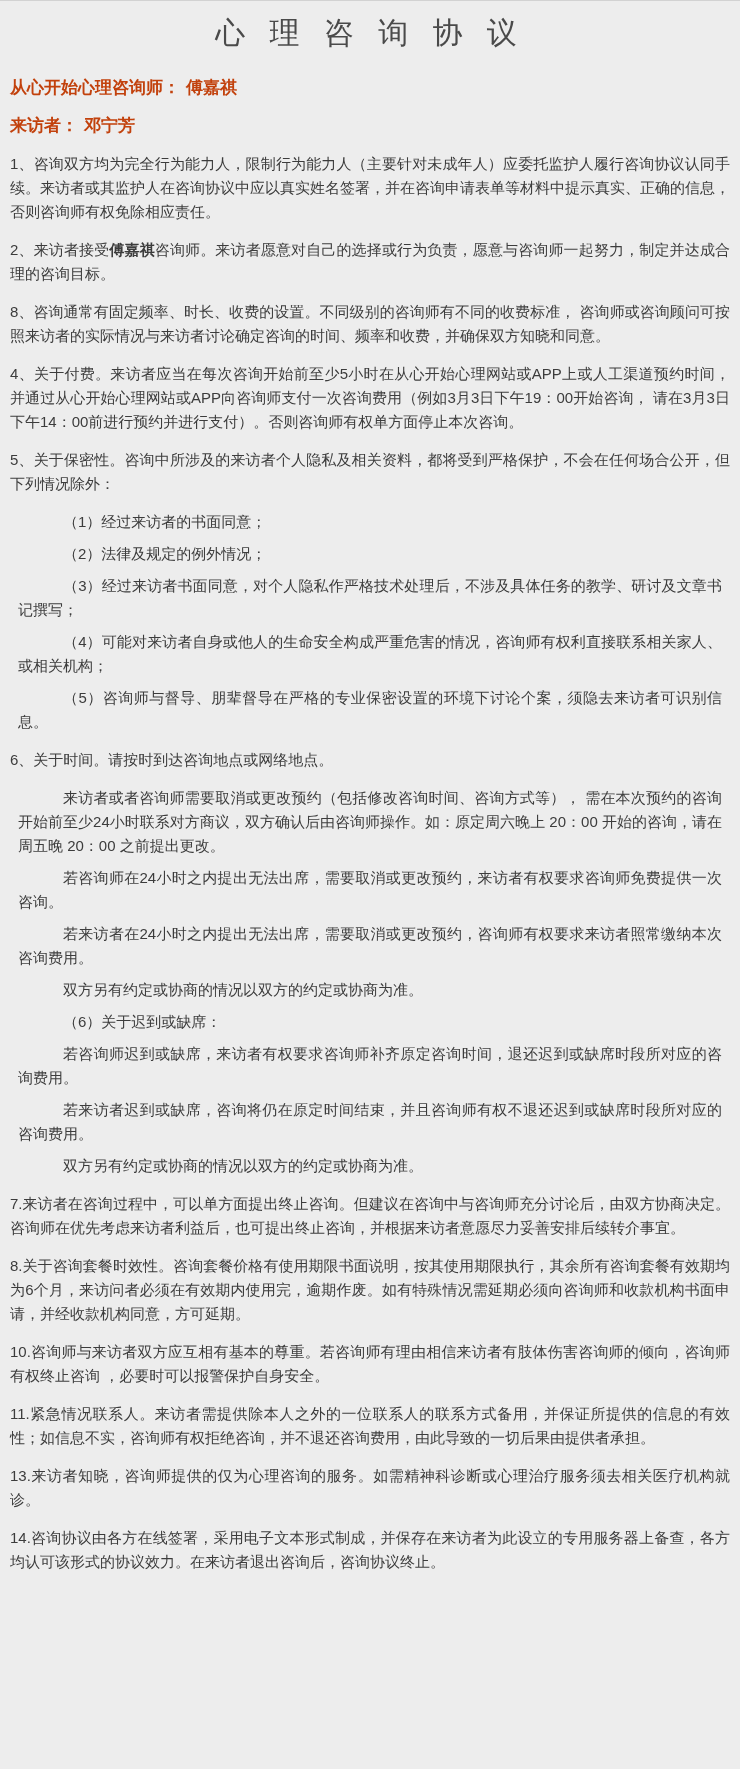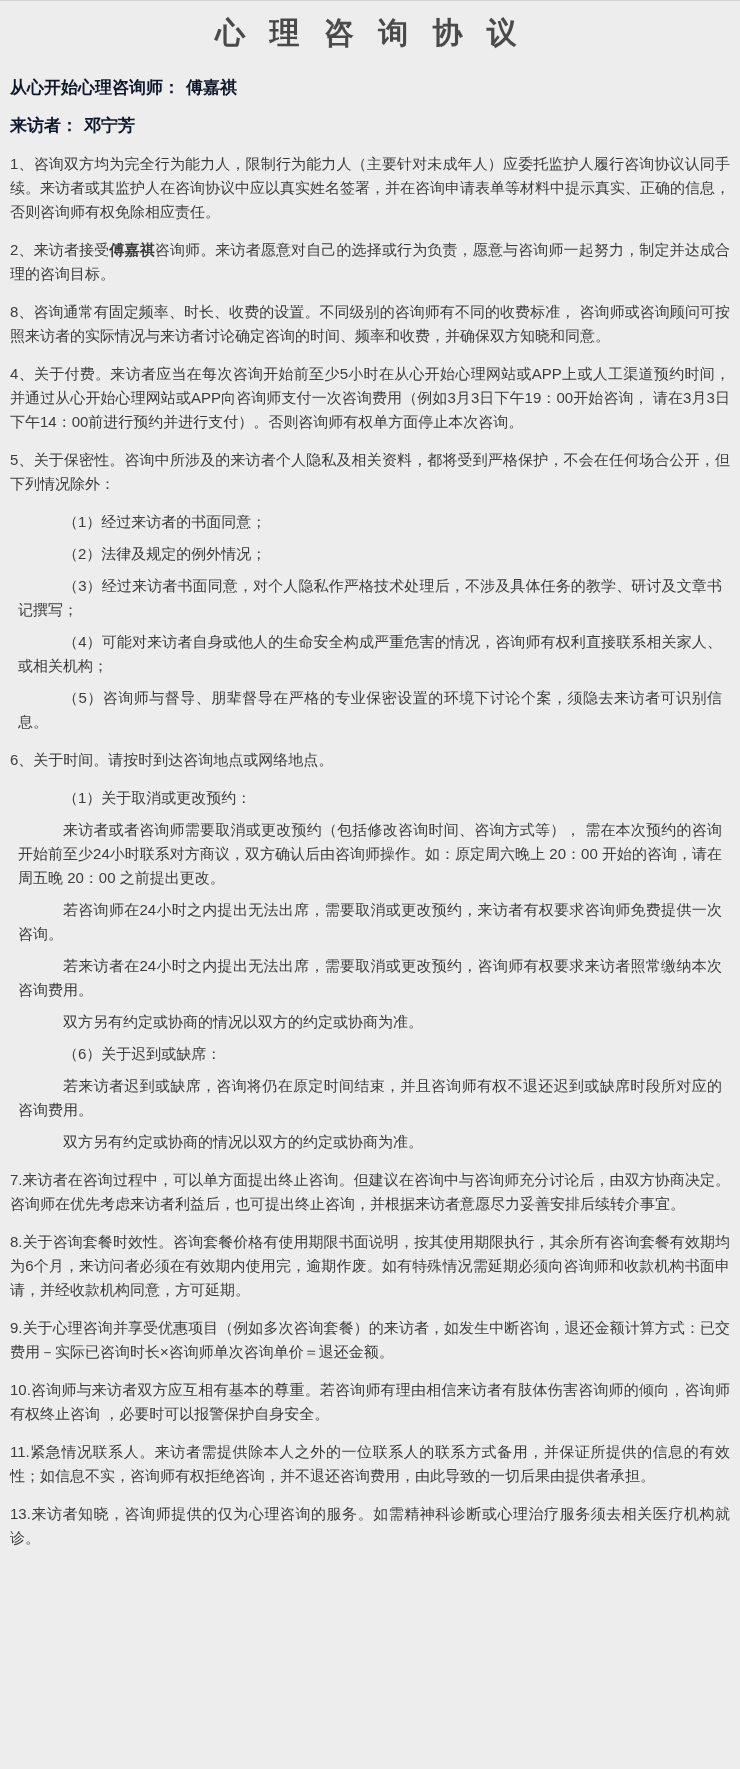--- a/index.html
+++ b/index.html
@@ -15,30 +15,30 @@
     min-height: 1769px;
     margin: 0;
     padding: 0 10px 70px 10px;
     background: var(--background);
     color: var(--text);
     font-family: "Liberation Sans", sans-serif;
     border-top: 1px solid #d2d2d2;
   }
   .doc-title {
     font-size: 30px;
-    font-weight: 700;
+    font-weight: 400;
     color: var(--title);
     text-align: center;
     letter-spacing: 8px;
     margin: 12px 0 22px 0;
   }
   .party-line {
     font-size: 17px;
     font-weight: 700;
-    color: #0f172a;
+    color: #c2410c;
     margin: 15px 0;
   }
   .party-line .name { margin-left: 6px; }
   .clauses p {
     font-size: 15px;
     line-height: 24px;
     text-align: justify;
   }
   p.sec { margin: 14px 0; }
   p.sub { margin: 8px; text-indent: 3em; }
@@ -62,27 +62,27 @@
     <p class="sec"><span>2、来访者接受</span><span class="b">傅嘉祺</span><span>咨询师。来访者愿意对自己的选择或行为负责，愿意与咨询师一起努力，制定并达成合理的咨询目标。</span></p>
     <p class="sec"><span>8、咨询通常有固定频率、时长、收费的设置。不同级别的咨询师有不同的收费标准， 咨询师或咨询顾问可按照来访者的实际情况与来访者讨论确定咨询的时间、频率和收费，并确保双方知晓和同意。</span></p>
     <p class="sec"><span>4、关于付费。来访者应当在每次咨询开始前至少5小时在从心开始心理网站或APP上或人工渠道预约时间，并通过从心开始心理网站或APP向咨询师支付一次咨询费用（例如3月3日下午19：00开始咨询， 请在3月3日下午14：00前进行预约并进行支付）。否则咨询师有权单方面停止本次咨询。</span></p>
     <p class="sec"><span>5、关于保密性。咨询中所涉及的来访者个人隐私及相关资料，都将受到严格保护，不会在任何场合公开，但下列情况除外：</span></p>
     <p class="sub"><span>（1）经过来访者的书面同意；</span></p>
     <p class="sub"><span>（2）法律及规定的例外情况；</span></p>
     <p class="sub"><span>（3）经过来访者书面同意，对个人隐私作严格技术处理后，不涉及具体任务的教学、研讨及文章书记撰写；</span></p>
     <p class="sub"><span>（4）可能对来访者自身或他人的生命安全构成严重危害的情况，咨询师有权利直接联系相关家人、或相关机构；</span></p>
     <p class="sub"><span>（5）咨询师与督导、朋辈督导在严格的专业保密设置的环境下讨论个案，须隐去来访者可识别信息。</span></p>
     <p class="sec"><span>6、关于时间。请按时到达咨询地点或网络地点。</span></p>
-    <p class="sub"><span>（1）关于取消或更改预约：</span></p>
     <p class="sub"><span>来访者或者咨询师需要取消或更改预约（包括修改咨询时间、咨询方式等）， 需在本次预约的咨询开始前至少24小时联系对方商议，双方确认后由咨询师操作。如：原定周六晚上 20：00 开始的咨询，请在周五晚 20：00 之前提出更改。</span></p>
     <p class="sub"><span>若咨询师在24小时之内提出无法出席，需要取消或更改预约，来访者有权要求咨询师免费提供一次咨询。</span></p>
     <p class="sub"><span>若来访者在24小时之内提出无法出席，需要取消或更改预约，咨询师有权要求来访者照常缴纳本次咨询费用。</span></p>
     <p class="sub"><span>双方另有约定或协商的情况以双方的约定或协商为准。</span></p>
     <p class="sub"><span>（6）关于迟到或缺席：</span></p>
+    <p class="sub"><span>若咨询师迟到或缺席，来访者有权要求咨询师补齐原定咨询时间，退还迟到或缺席时段所对应的咨询费用。</span></p>
     <p class="sub"><span>若来访者迟到或缺席，咨询将仍在原定时间结束，并且咨询师有权不退还迟到或缺席时段所对应的咨询费用。</span></p>
     <p class="sub"><span>双方另有约定或协商的情况以双方的约定或协商为准。</span></p>
     <p class="sec"><span>7.来访者在咨询过程中，可以单方面提出终止咨询。但建议在咨询中与咨询师充分讨论后，由双方协商决定。咨询师在优先考虑来访者利益后，也可提出终止咨询，并根据来访者意愿尽力妥善安排后续转介事宜。</span></p>
     <p class="sec"><span>8.关于咨询套餐时效性。咨询套餐价格有使用期限书面说明，按其使用期限执行，其余所有咨询套餐有效期均为6个月，来访问者必须在有效期内使用完，逾期作废。如有特殊情况需延期必须向咨询师和收款机构书面申请，并经收款机构同意，方可延期。</span></p>
-    <p class="sec"><span>9.关于心理咨询并享受优惠项目（例如多次咨询套餐）的来访者，如发生中断咨询，退还金额计算方式：已交费用－实际已咨询时长×咨询师单次咨询单价＝退还金额。</span></p>
     <p class="sec"><span>10.咨询师与来访者双方应互相有基本的尊重。若咨询师有理由相信来访者有肢体伤害咨询师的倾向，咨询师有权终止咨询 ，必要时可以报警保护自身安全。</span></p>
     <p class="sec"><span>11.紧急情况联系人。来访者需提供除本人之外的一位联系人的联系方式备用，并保证所提供的信息的有效性；如信息不实，咨询师有权拒绝咨询，并不退还咨询费用，由此导致的一切后果由提供者承担。</span></p>
     <p class="sec"><span>13.来访者知晓，咨询师提供的仅为心理咨询的服务。如需精神科诊断或心理治疗服务须去相关医疗机构就诊。</span></p>
+    <p class="sec"><span>14.咨询协议由各方在线签署，采用电子文本形式制成，并保存在来访者为此设立的专用服务器上备查，各方均认可该形式的协议效力。在来访者退出咨询后，咨询协议终止。</span></p>
   </div>
 
 </body></html>

